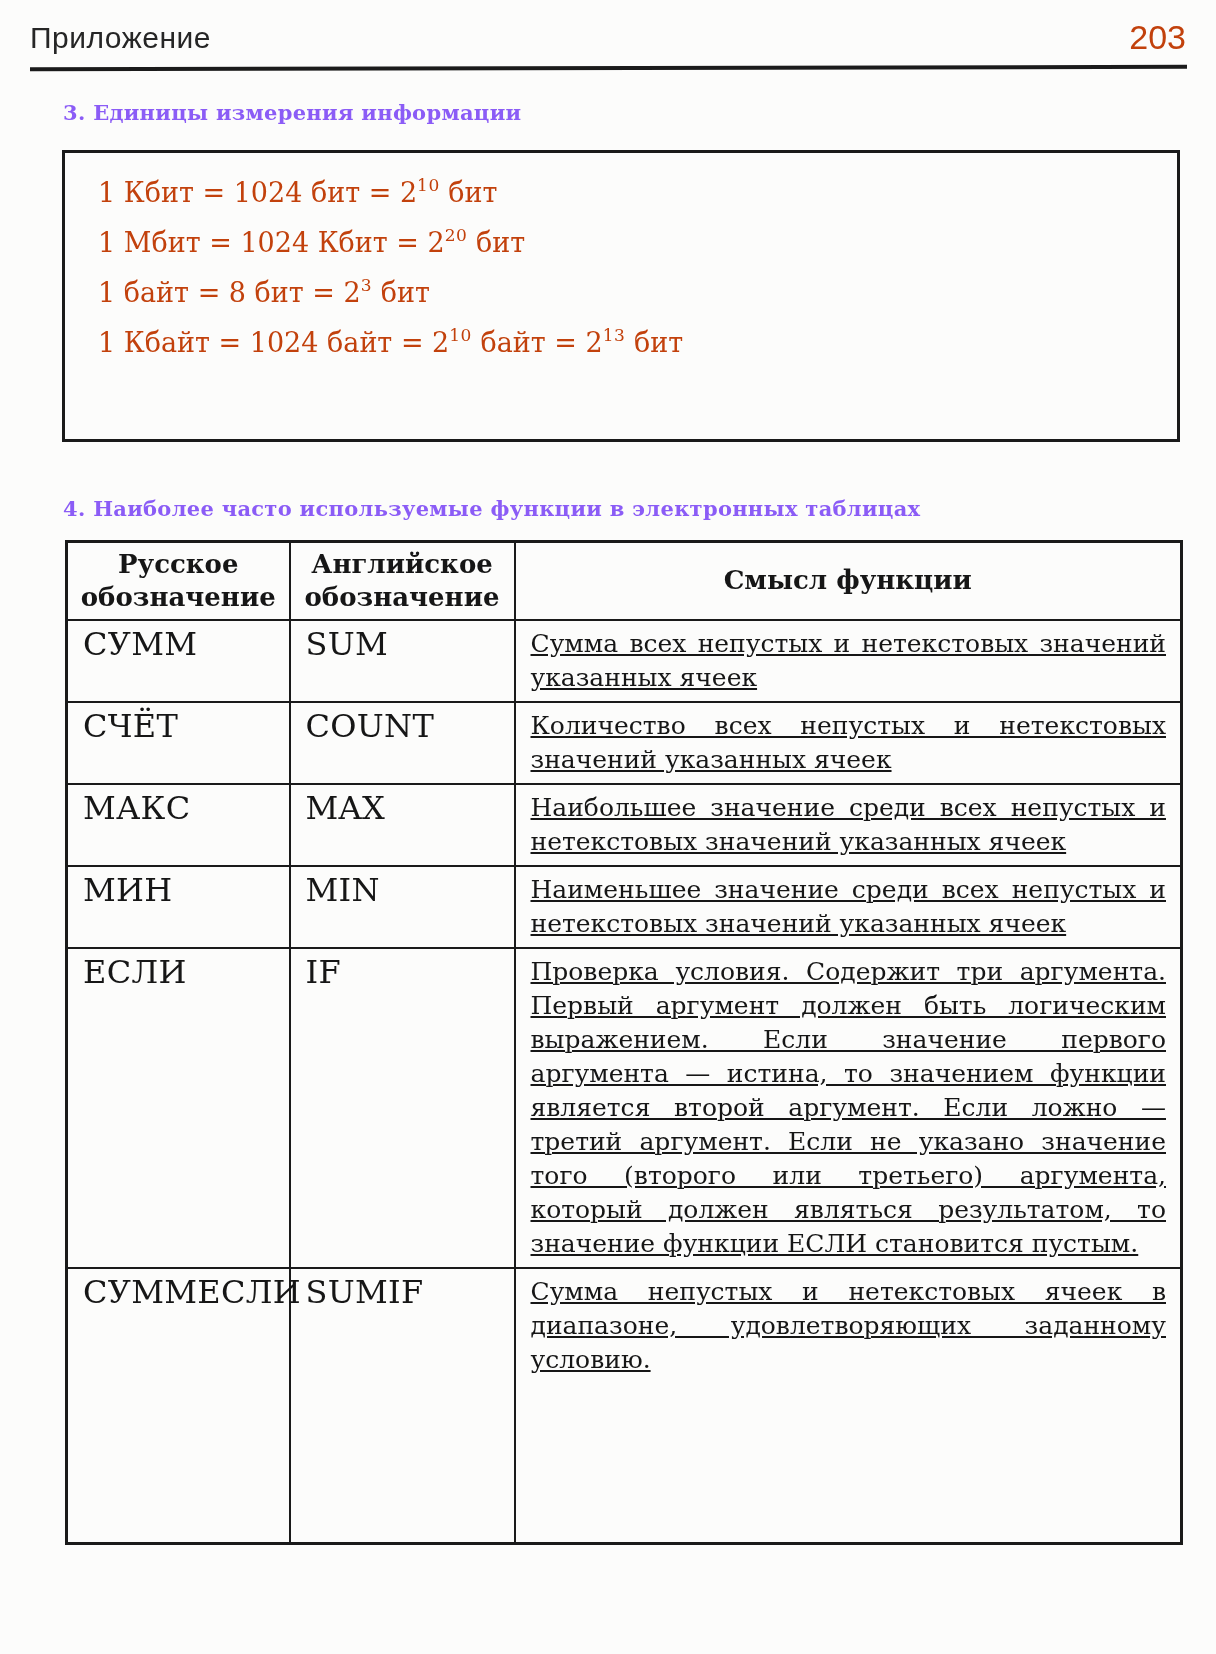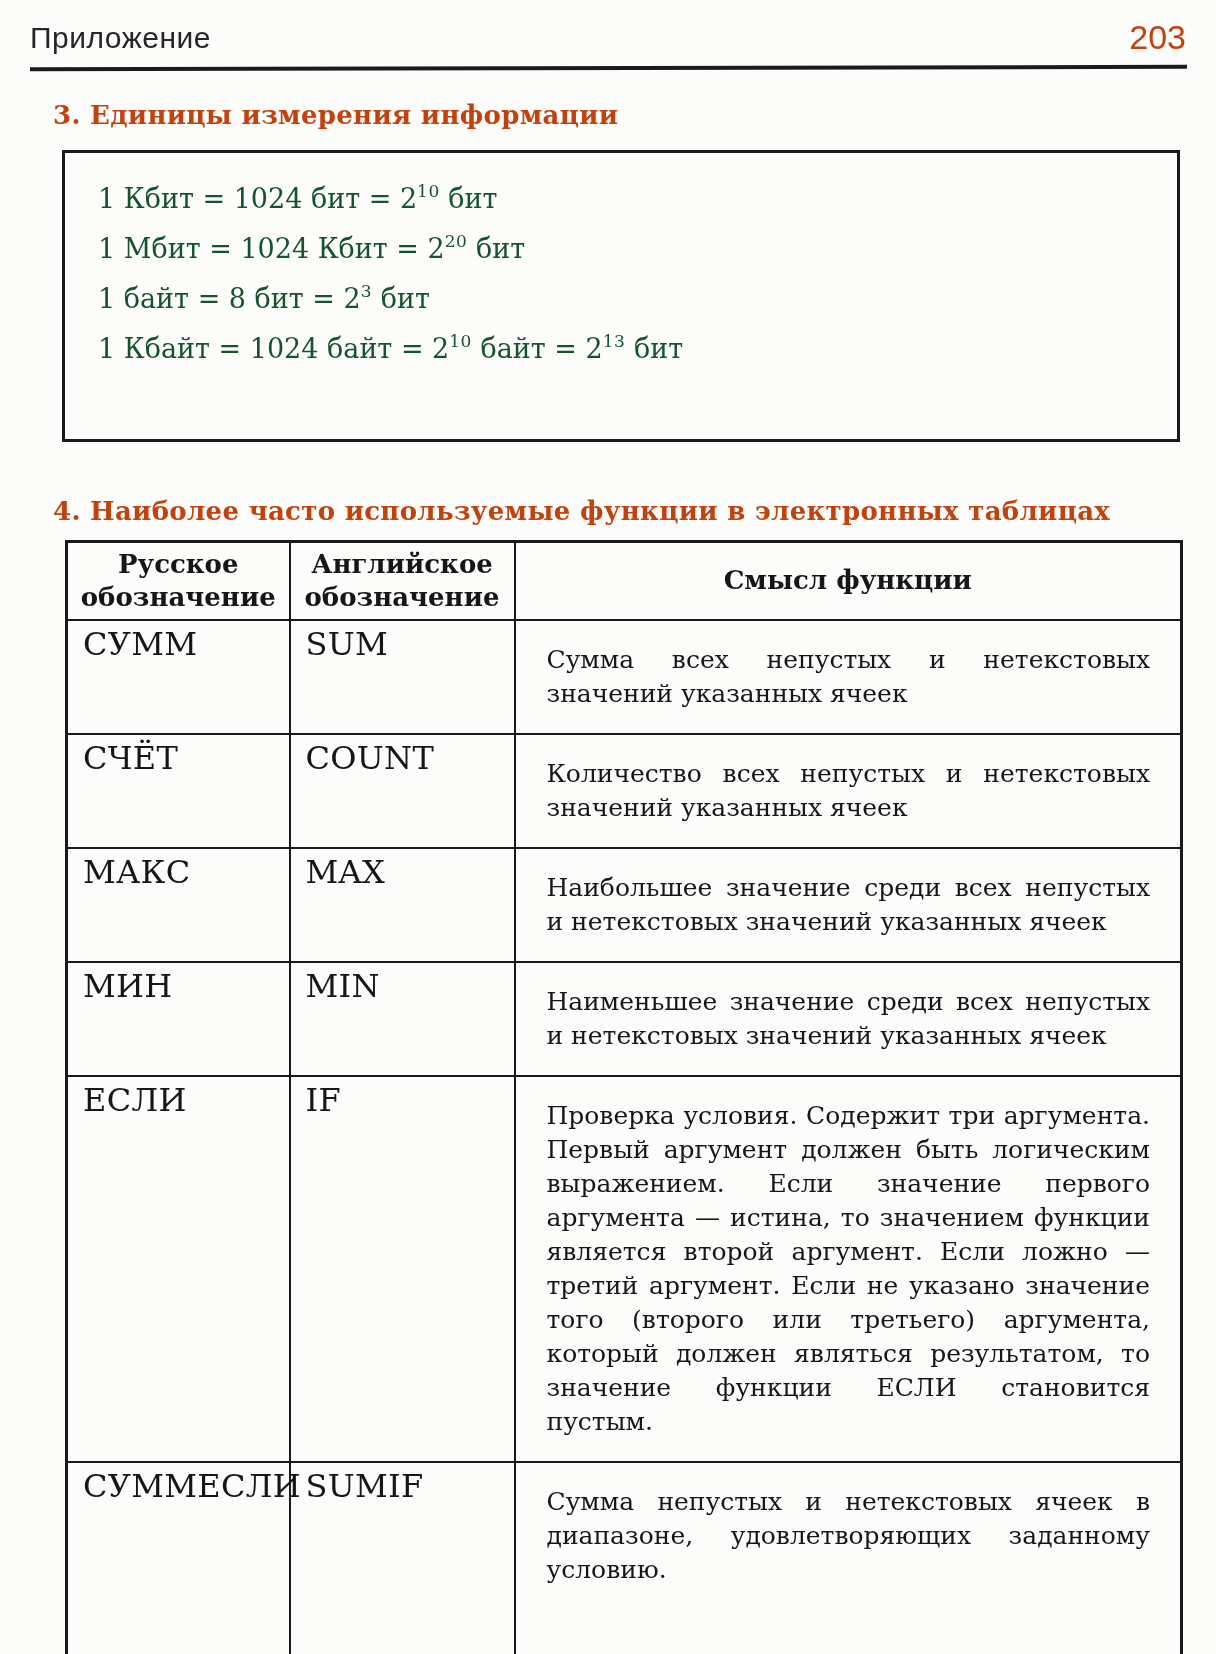--- a/index.html
+++ b/index.html
@@ -15,49 +15,49 @@
     font-family:"Liberation Sans",sans-serif;
   }
   .running-title{font-size:30px;font-weight:400;letter-spacing:.5px;color:#262626;}
   .page-number{font-size:34px;font-weight:400;color:#c2410c;}
   .header-rule{
     position:absolute;top:66px;left:30px;width:1157px;height:4px;
     background:#1b1b1b;transform:rotate(-.12deg);
   }
   
   .section-title{
-    position:absolute;left:53px;font-size:26px;font-weight:bold;
-    color:#c2410c;letter-spacing:.3px;white-space:nowrap;
+    position:absolute;left:63px;font-size:21px;font-weight:bold;
+    color:#8b5cf6;letter-spacing:.3px;white-space:nowrap;
   }
   .s3-title{top:100px;}
   .s4-title{top:496px;}
   
   .units-box{
     position:absolute;top:150px;left:62px;width:1118px;height:292px;
     box-sizing:border-box;border:3px solid #1a1a1a;
     padding:21px 20px 0 33px;background:#fcfcfb;
   }
-  .formula-line{height:50px;line-height:50px;font-size:27px;color:#14532d;white-space:nowrap;}
+  .formula-line{height:50px;line-height:38px;font-size:27px;color:#c2410c;white-space:nowrap;}
   .formula-line .sup{font-size:17px;position:relative;top:-11px;letter-spacing:.5px;}
   
   .functions-table{
     position:absolute;top:540px;left:65px;width:1115px;
     border-collapse:collapse;table-layout:fixed;color:#161616;
     border:3px solid #1a1a1a;
   }
   .functions-table th,.functions-table td{border:2px solid #1a1a1a;box-sizing:border-box;}
   .functions-table thead tr{height:78px;}
   .functions-table th{
     font-size:26px;line-height:33px;font-weight:bold;
     text-align:center;vertical-align:middle;padding:2px 12px;
   }
   .functions-table td{vertical-align:top;padding:6px 14px 6px 15px;background:#fcfcfb;}
   .cell-ru,.cell-en{font-size:32px;line-height:34px;letter-spacing:.3px;}
   .cell-meaning{font-size:25px;line-height:34px;}
-  .cell-meaning p{margin:16px;text-align:justify;}
+  .cell-meaning p{margin:0;text-align:justify;text-decoration:underline;}
   .functions-table tbody tr:nth-child(-n+5){height:78px;}
   .functions-table tbody tr:nth-child(6){height:276px;}
   .functions-table tbody tr:nth-child(7),
   .functions-table tbody tr:nth-child(8){height:172px;}
 </style>
 </head>
 <body>
 
 <div class="page">
 

